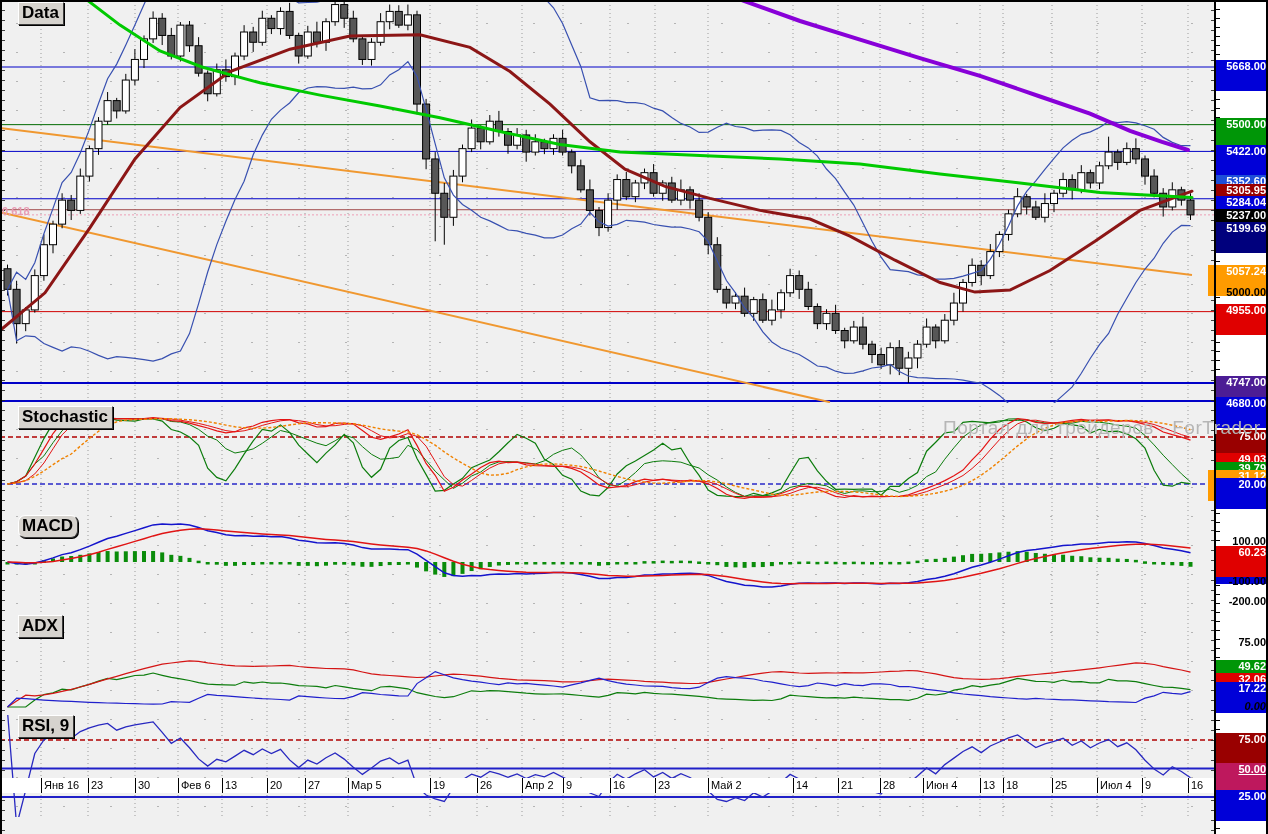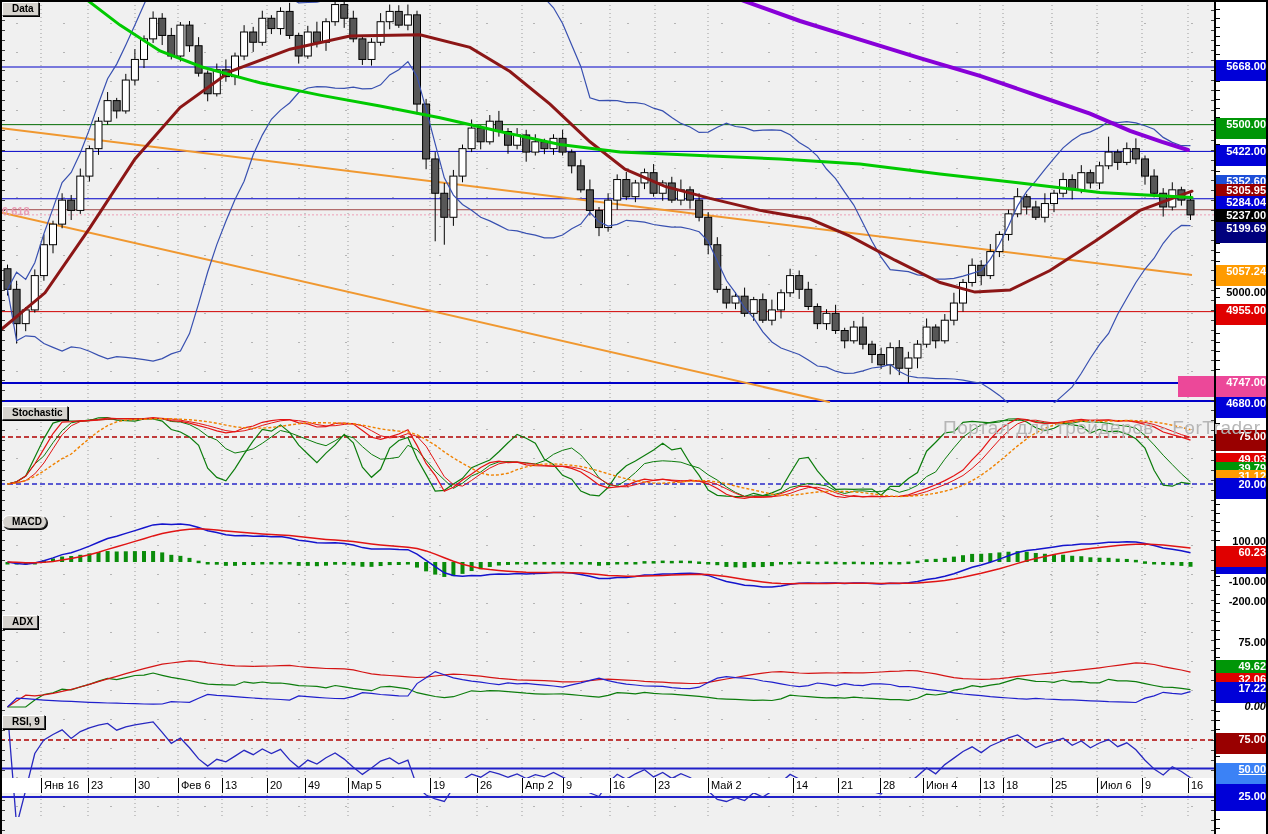--- a/index.html
+++ b/index.html
@@ -15,28 +15,28 @@
   #sep-3{top:612;}
   #sep-4{top:712;}
   #sep-5{top:816;}
   #sep-bottom{top:832;}
   #border-left{position:absolute;left:0;top:0;width:2px;height:834px;background:#000;z-index:6;}
   #border-right{position:absolute;left:1266px;top:0;width:2px;height:834px;background:#000;z-index:6;}
   #labelcol{position:absolute;left:1216px;top:0;width:52px;height:834px;background:#fff;z-index:3;}
   #labelcol-border{position:absolute;left:1214px;top:0;width:2px;height:834px;background:#000;z-index:5;}
   #tickstrip{position:absolute;left:0;top:0;width:4px;height:834px;
        background-image:repeating-linear-gradient(to bottom,#000 0 1px,transparent 1px 9px);}
-  .plabel{position:absolute;right:0;width:50px;height:21px;line-height:13px;font-size:11px;
+  .plabel{position:absolute;right:0;width:50px;height:31px;line-height:13px;font-size:11px;
        font-weight:bold;text-align:right;padding-right:2px;color:#fff;z-index:3;}
-  .plabel.hatch{background-image:repeating-linear-gradient(135deg,rgba(0,0,0,.5) 0 2px,transparent 2px 4px);}
+  .plabel.hatch{background-image:repeating-linear-gradient(135deg,rgba(0,0,0,.5) 0 2px,transparent 2px 4px);padding-left:8px;}
   #timeaxis{position:absolute;left:0;top:778px;width:1214px;height:15px;background:#fff;z-index:2;}
   .ttick{position:absolute;top:0;width:1px;height:15px;background:#000;}
   .tlabel{position:absolute;top:1px;font-size:11px;color:#000;white-space:nowrap;}
-  .pname{position:absolute;left:2px;z-index:7;background:#d6d3ce;color:#000;font-size:10px;
-       font-weight:bold;padding:0 4px 1px 9px;border:1px solid;border-color:#fff #3c3c3c #3c3c3c #fff;
+  .pname{position:absolute;left:18px;z-index:7;background:#d6d3ce;color:#000;font-size:17px;
+       font-weight:bold;padding:0 4px 1px 3px;border:1px solid;border-color:#fff #3c3c3c #3c3c3c #fff;
        box-shadow:1px 1px 0 #000;}
   #pn-data{top:2px;}
   #pn-stoch{top:406px;}
   #pn-macd{top:515px;border-radius:7px;}
   #pn-adx{top:615px;}
   #pn-rsi{top:715px;}
   #watermark{position:absolute;left:943px;top:417px;z-index:5;font-size:19px;color:#b6b6b6;
        letter-spacing:.5px;white-space:nowrap;}
   #fib{position:absolute;left:2px;top:205px;z-index:2;font-size:11px;font-weight:bold;color:#e89cb4;}
   .edgeticks{position:absolute;top:0;height:834px;width:3px;z-index:2;opacity:.85;
@@ -639,59 +639,59 @@
       <div class="plabel" style="top: 118px; background: rgb(0, 150, 7);">5500.00</div>
       <div class="plabel" style="top: 145px; background: rgb(0, 0, 216);">5422.00</div>
       <div class="plabel" style="top: 175px; background: #1d4ed8;">5352.60</div>
       <div class="plabel" style="top: 184px; background: rgb(153, 0, 0);">5305.95</div>
       <div class="plabel" style="top: 196px; background: rgb(0, 0, 216);">5284.04</div>
       <div class="plabel" style="top: 209px; background: rgb(0, 0, 0);">5237.00</div>
       <div class="plabel" style="top: 222px; background: rgb(0, 0, 125);">5199.69</div>
       <div class="plabel hatch" style="top: 265px; background: rgb(255, 155, 0);">5057.24</div>
       <div class="plabel" style="top: 286px; color: rgb(0, 0, 0);">5000.00</div>
       <div class="plabel" style="top: 304px; background: rgb(224, 0, 0);">4955.00</div>
-      <div class="plabel" style="top: 376px; background: #ec4899; padding-left: 38px;">4747.00</div>
+      <div class="plabel" style="top: 376px; background: #4c1d95;">4747.00</div>
       <div class="plabel" style="top: 397px; background: rgb(0, 0, 216);">4680.00</div>
       <div class="plabel" style="top: 430px; background: rgb(153, 0, 0);">75.00</div>
       <div class="plabel" style="top: 453px; background: rgb(224, 0, 0);">49.03</div>
       <div class="plabel" style="top: 462px; background: rgb(0, 150, 7);">39.79</div>
       <div class="plabel hatch" style="top: 470px; background: rgb(255, 155, 0);">31.12</div>
       <div class="plabel" style="top: 478px; background: rgb(0, 0, 216);">20.00</div>
       <div class="plabel" style="top: 535px; color: rgb(0, 0, 0);">100.00</div>
       <div class="plabel" style="top: 553px; background: rgb(0, 0, 216);">59.29</div>
       <div class="plabel" style="top: 546px; background: rgb(224, 0, 0);">60.23</div>
       <div class="plabel" style="top: 575px; color: rgb(0, 0, 0);">-100.00</div>
       <div class="plabel" style="top: 595px; color: rgb(0, 0, 0);">-200.00</div>
       <div class="plabel" style="top: 636px; color: rgb(0, 0, 0);">75.00</div>
       <div class="plabel" style="top: 660px; background: rgb(0, 150, 7);">49.62</div>
       <div class="plabel" style="top: 673px; background: rgb(224, 0, 0);">32.06</div>
       <div class="plabel" style="top: 682px; background: rgb(0, 0, 216);">17.22</div>
       <div class="plabel" style="top: 700px; color: rgb(0, 0, 0); font-style: italic;">0.00</div>
       <div class="plabel" style="top: 733px; background: rgb(153, 0, 0);">75.00</div>
       <div class="plabel" style="top: 769px; background: rgb(0, 0, 216);">44.77</div>
-      <div class="plabel" style="top: 763px; background: #3b82f6; text-decoration: underline;">50.00</div>
+      <div class="plabel" style="top: 763px; background: #be185d; text-decoration: underline;">50.00</div>
       <div class="plabel" style="top: 790px; background: rgb(0, 0, 216);">25.00</div>
     </div>
   <div id="labelcol-border"></div>
 
   <div id="timeaxis">
       <div class="ttick" style="left: 41px;"></div>
       <div class="tlabel" style="left: 44px;">Янв 16</div>
       <div class="ttick" style="left: 88px;"></div>
       <div class="tlabel" style="left: 91px;">23</div>
       <div class="ttick" style="left: 135px;"></div>
       <div class="tlabel" style="left: 138px;">30</div>
       <div class="ttick" style="left: 178px;"></div>
       <div class="tlabel" style="left: 181px;">Фев 6</div>
       <div class="ttick" style="left: 222px;"></div>
       <div class="tlabel" style="left: 225px;">13</div>
       <div class="ttick" style="left: 267px;"></div>
       <div class="tlabel" style="left: 270px;">20</div>
       <div class="ttick" style="left: 305px;"></div>
-      <div class="tlabel" style="left: 308px;">49</div>
+      <div class="tlabel" style="left: 308px;">27</div>
       <div class="ttick" style="left: 348px;"></div>
       <div class="tlabel" style="left: 351px;">Мар 5</div>
       <div class="ttick" style="left: 430px;"></div>
       <div class="tlabel" style="left: 433px;">19</div>
       <div class="ttick" style="left: 477px;"></div>
       <div class="tlabel" style="left: 480px;">26</div>
       <div class="ttick" style="left: 522px;"></div>
       <div class="tlabel" style="left: 525px;">Апр 2</div>
       <div class="ttick" style="left: 563px;"></div>
       <div class="tlabel" style="left: 566px;">9</div>
@@ -709,21 +709,21 @@
       <div class="tlabel" style="left: 883px;">28</div>
       <div class="ttick" style="left: 923px;"></div>
       <div class="tlabel" style="left: 926px;">Июн 4</div>
       <div class="ttick" style="left: 980px;"></div>
       <div class="tlabel" style="left: 983px;">13</div>
       <div class="ttick" style="left: 1003px;"></div>
       <div class="tlabel" style="left: 1006px;">18</div>
       <div class="ttick" style="left: 1052px;"></div>
       <div class="tlabel" style="left: 1055px;">25</div>
       <div class="ttick" style="left: 1097px;"></div>
-      <div class="tlabel" style="left: 1100px;">Июл 6</div>
+      <div class="tlabel" style="left: 1100px;">Июл 4</div>
       <div class="ttick" style="left: 1142px;"></div>
       <div class="tlabel" style="left: 1145px;">9</div>
       <div class="ttick" style="left: 1188px;"></div>
       <div class="tlabel" style="left: 1191px;">16</div>
     </div>
 
   <div id="sep-top" class="sep"></div>
   <div id="sep-1" class="sep"></div>
   <div id="sep-2" class="sep"></div>
   <div id="sep-3" class="sep"></div>

